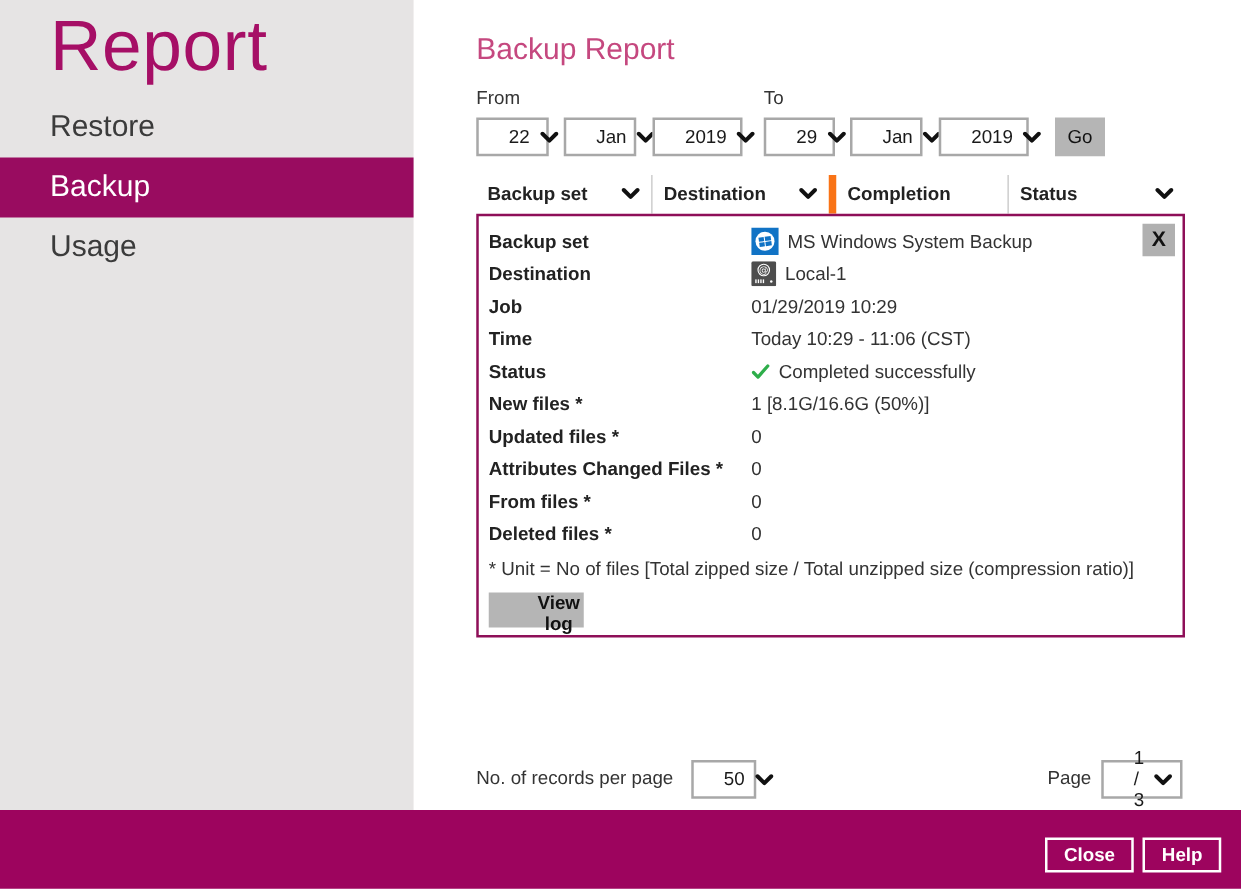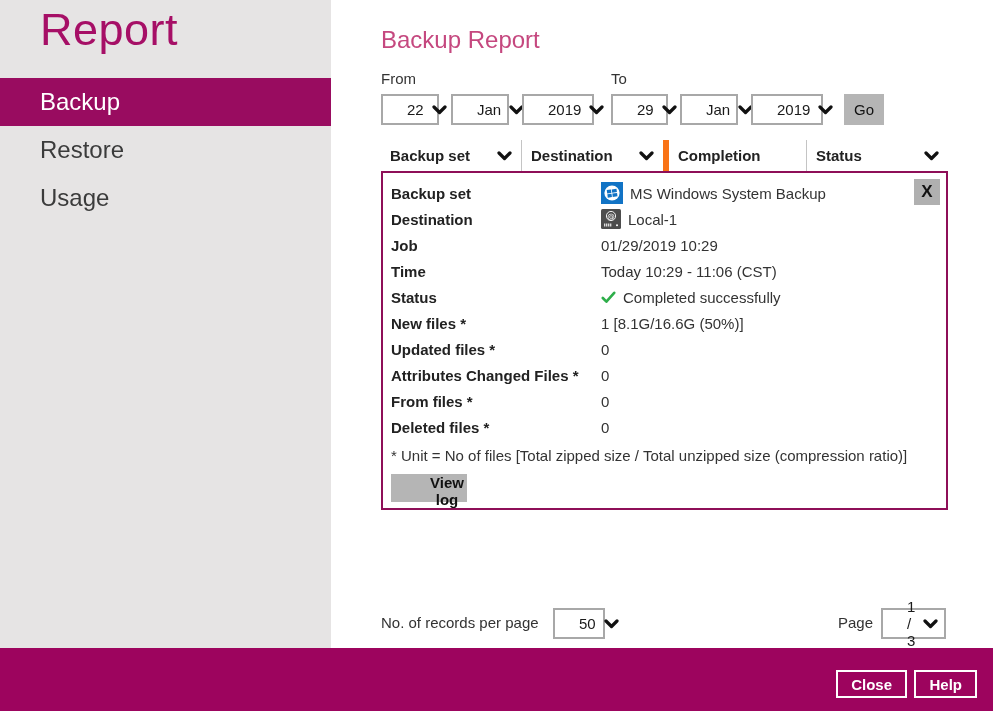--- a/index.html
+++ b/index.html
@@ -23,21 +23,21 @@
     color:var(--text);
     overflow:hidden;
   }
   
   .sidebar{
     position:absolute;left:0;top:0;width:331px;height:648px;
     background:var(--sidebar-bg);
   }
   .sidebar-title{
     position:absolute;left:40px;top:4px;
-    font-size:45px;font-weight:300;color:var(--title);
+    font-size:57px;font-weight:300;color:var(--title);
     letter-spacing:0.5px;
   }
   .nav{position:absolute;left:0;top:78px;width:100%;}
   .nav-item{
     height:48px;line-height:48px;padding-left:40px;
     font-size:24px;font-weight:300;color:#3b3b3b;cursor:pointer;
   }
   .nav-item.selected{background:var(--selected);color:#ffffff;}
   
   .main{position:absolute;left:331px;top:0;width:662px;height:648px;background:#fff;}
@@ -126,22 +126,22 @@
   }
   .btn-close{right:86px;}
   .btn-help{right:16px;}
 </style>
 </head>
 <body>
 
 <div class="sidebar">
   <div class="sidebar-title">Report</div>
   <div class="nav">
+    <div class="nav-item">Restore</div>
     <div class="nav-item selected">Backup</div>
-    <div class="nav-item">Restore</div>
     <div class="nav-item">Usage</div>
   </div>
 </div>
 
 <div class="main">
   <div class="heading">Backup Report</div>
 
   <div class="flabel lbl-from">From</div>
   <div class="flabel lbl-to">To</div>
 

